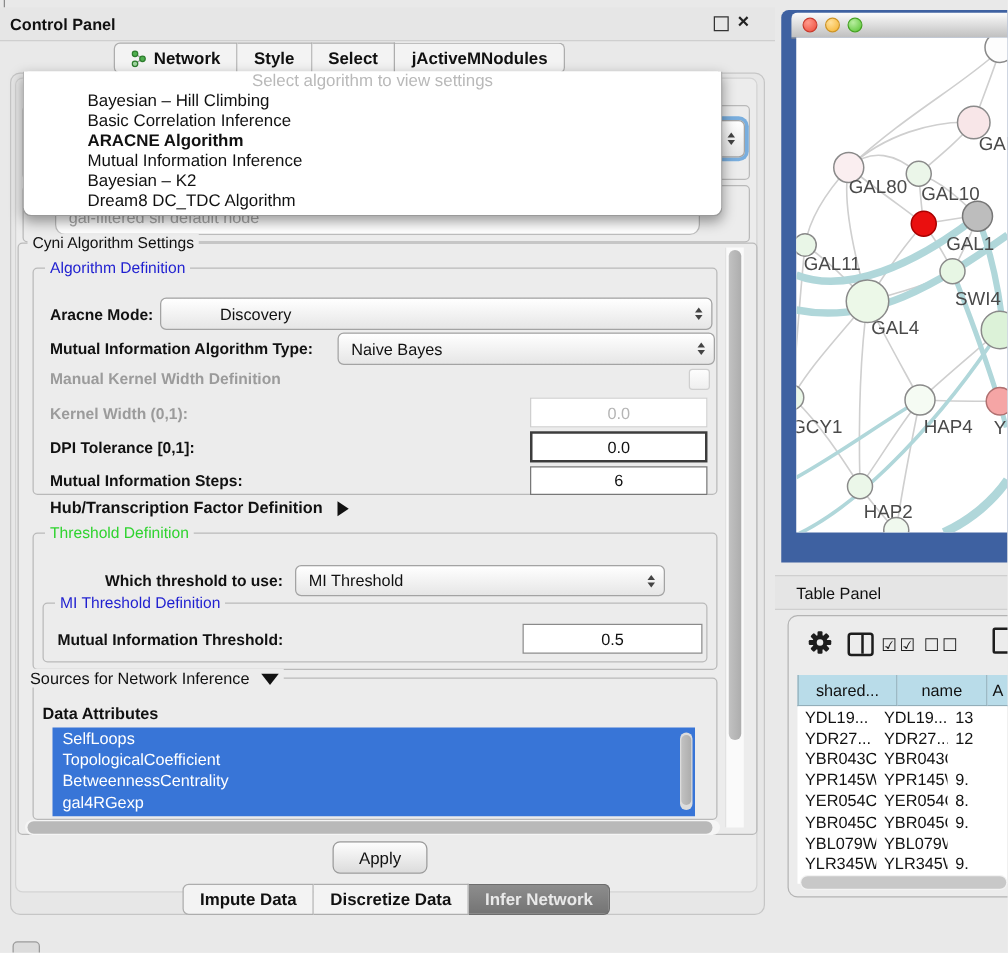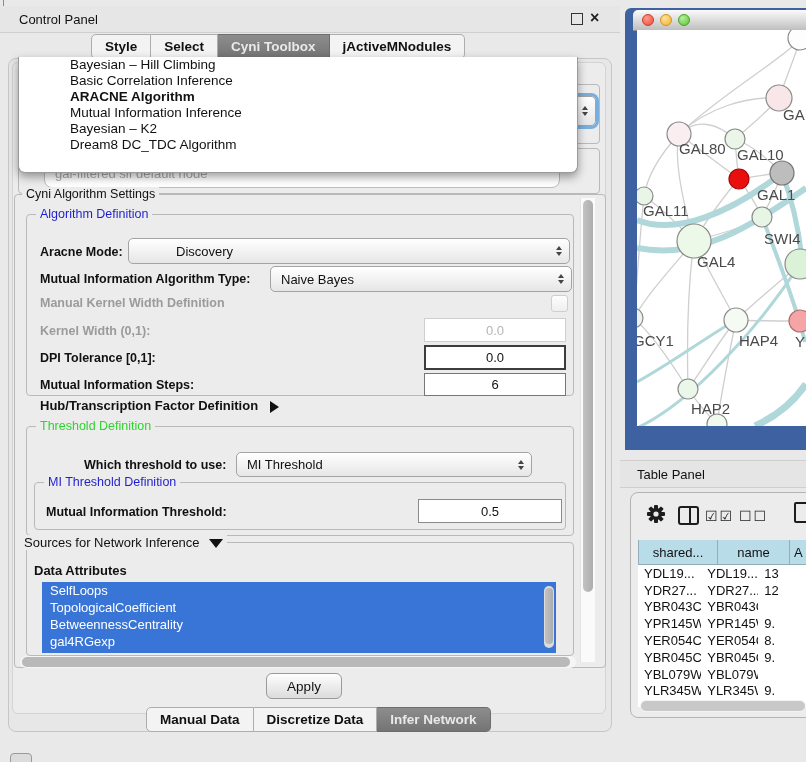--- a/index.html
+++ b/index.html
@@ -3,21 +3,21 @@
 <meta charset="utf-8">
 <style>
   html,body{margin:0;padding:0;}
   body{width:806px;height:762px;overflow:hidden;background:#e9e9e9;
        font-family:"Liberation Sans",sans-serif;color:#111;}
   #app{position:relative;width:806px;height:762px;}
   .abs{position:absolute;}
   
   .cp-titlebar{left:0;top:6px;width:620px;height:26px;background:#e6e6e6;
     border-bottom:1px solid #cfcfcf;display:flex;align-items:center;font-size:13px;}
-  .cp-title{margin-left:19px;}
+  .cp-title{margin-left:8px;font-weight:bold;}
   .float-ico{position:absolute;left:571px;top:7px;width:10px;height:10px;border:1.5px solid #333;}
   .close-ico{position:absolute;left:590px;top:1px;font-size:16px;font-weight:bold;color:#222;line-height:22px;}
   .tabrow{display:flex;}
   .seg{height:23px;padding:0 13px;display:flex;align-items:center;gap:5px;
     background:#f3f3f3;border:1px solid #adadad;border-left:none;
     font-size:13.5px;font-weight:600;color:#111;white-space:nowrap;}
   .tabrow div.seg:nth-of-type(1){border-left:1px solid #adadad;border-radius:5px 0 0 5px;}
   .tabrow div.seg:last-of-type{border-radius:0 5px 5px 0;}
   .seg.selected{background:linear-gradient(#8d8d8d,#747474);color:#e9e9e9;border-color:#6d6d6d;}
   .panel-outer{left:8px;top:58px;width:602px;height:672px;background:#e7e7e7;
@@ -105,35 +105,42 @@
   <div class="abs" style="left:3px;top:0;width:1px;height:6px;background:#8a8a8a;"></div>
 
   <div class="abs cp-titlebar">
     <span class="cp-title">Control Panel</span>
     <span class="float-ico"></span>
     <span class="close-ico">×</span>
   </div>
 
   <div class="abs tabrow" style="left:91px;top:34px;">
 
+      <div class="seg">
+        <span style="display:inline-flex;">
+          <svg width="13" height="14" viewBox="0 0 13 14">
+            <path d="M3,3 L9,7 M3,11 L9,7" stroke="#9a9a9a" stroke-width="1" fill="none"></path>
+            <circle cx="3" cy="3" r="2.2" fill="#4fae4f" stroke="#2e7d2e"></circle>
+            <circle cx="9" cy="7" r="2.2" fill="#4fae4f" stroke="#2e7d2e"></circle>
+            <circle cx="3" cy="11" r="2.2" fill="#9fd59f" stroke="#2e7d2e"></circle>
+          </svg>
+        </span>
+        <span>Network</span>
+      </div>
 
       <div class="seg">
 
         <span>Style</span>
       </div>
 
       <div class="seg">
 
         <span>Select</span>
       </div>
 
-      <div class="seg selected">
-
-        <span>Cyni Toolbox</span>
-      </div>
 
       <div class="seg">
 
         <span>jActiveMNodules</span>
       </div>
     </div>
 
   <div class="abs panel-outer"></div>
   <div class="abs panel-inner"></div>
 
@@ -143,20 +150,21 @@
         <span class="arr-up"></span>
         <span class="arr-dn"></span>
       </span>
   </div>
   <div class="abs grp" style="left:18px;top:148px;width:580px;height:44px;"></div>
   <div class="abs combo disabled" style="left:44px;top:158px;width:516px;height:30px;">
     <span>gal-filtered sif default node</span>
   </div>
 
   <div class="abs overlay">
+    <div class="dd-hint">Select algorithm to view settings</div>
     <div>
 
         <div class="dd-item">Bayesian – Hill Climbing</div>
 
         <div class="dd-item">Basic Correlation Inference</div>
 
         <div class="dd-item bold">ARACNE Algorithm</div>
 
         <div class="dd-item">Mutual Information Inference</div>
 
@@ -263,21 +271,21 @@
     <div class="hthumb" style="left:2px;top:1px;width:548px;height:10px;"></div>
   </div>
 
   <div class="btn" style="left:266px;top:673px;width:74px;height:24px;">
     <span>Apply</span>
   </div>
 
   <div class="abs tabrow" style="left:146px;top:707px;">
 
       <div class="seg">
-        <span>Manual Data</span>
+        <span>Impute Data</span>
       </div>
 
       <div class="seg">
         <span>Discretize Data</span>
       </div>
 
       <div class="seg selected">
         <span>Infer Network</span>
       </div>
     </div>

